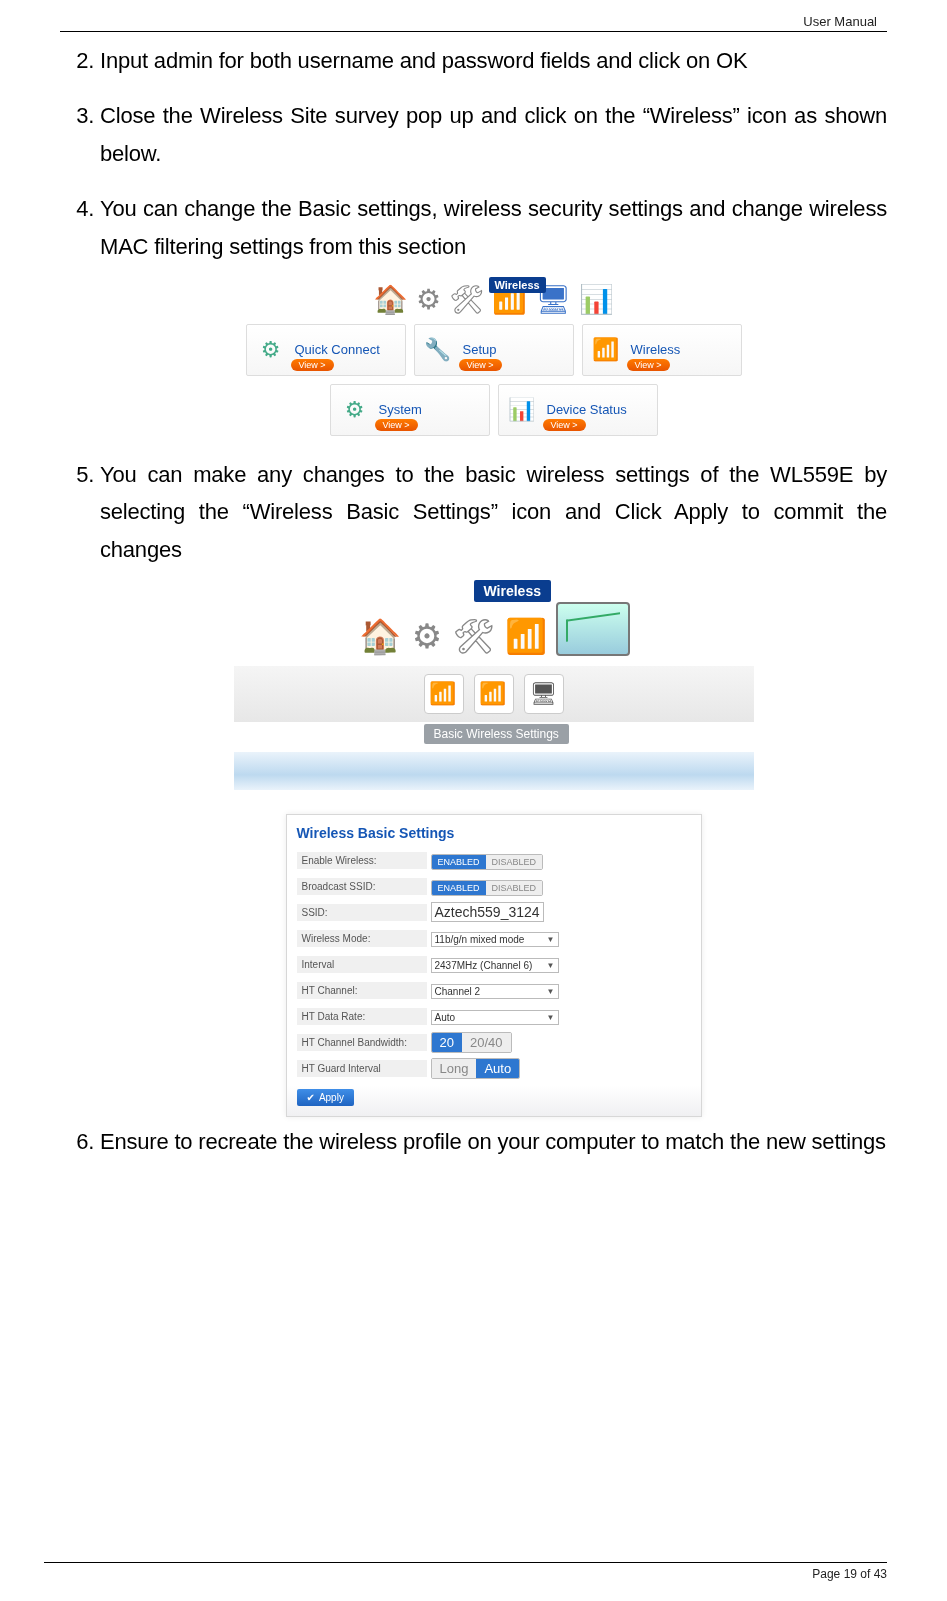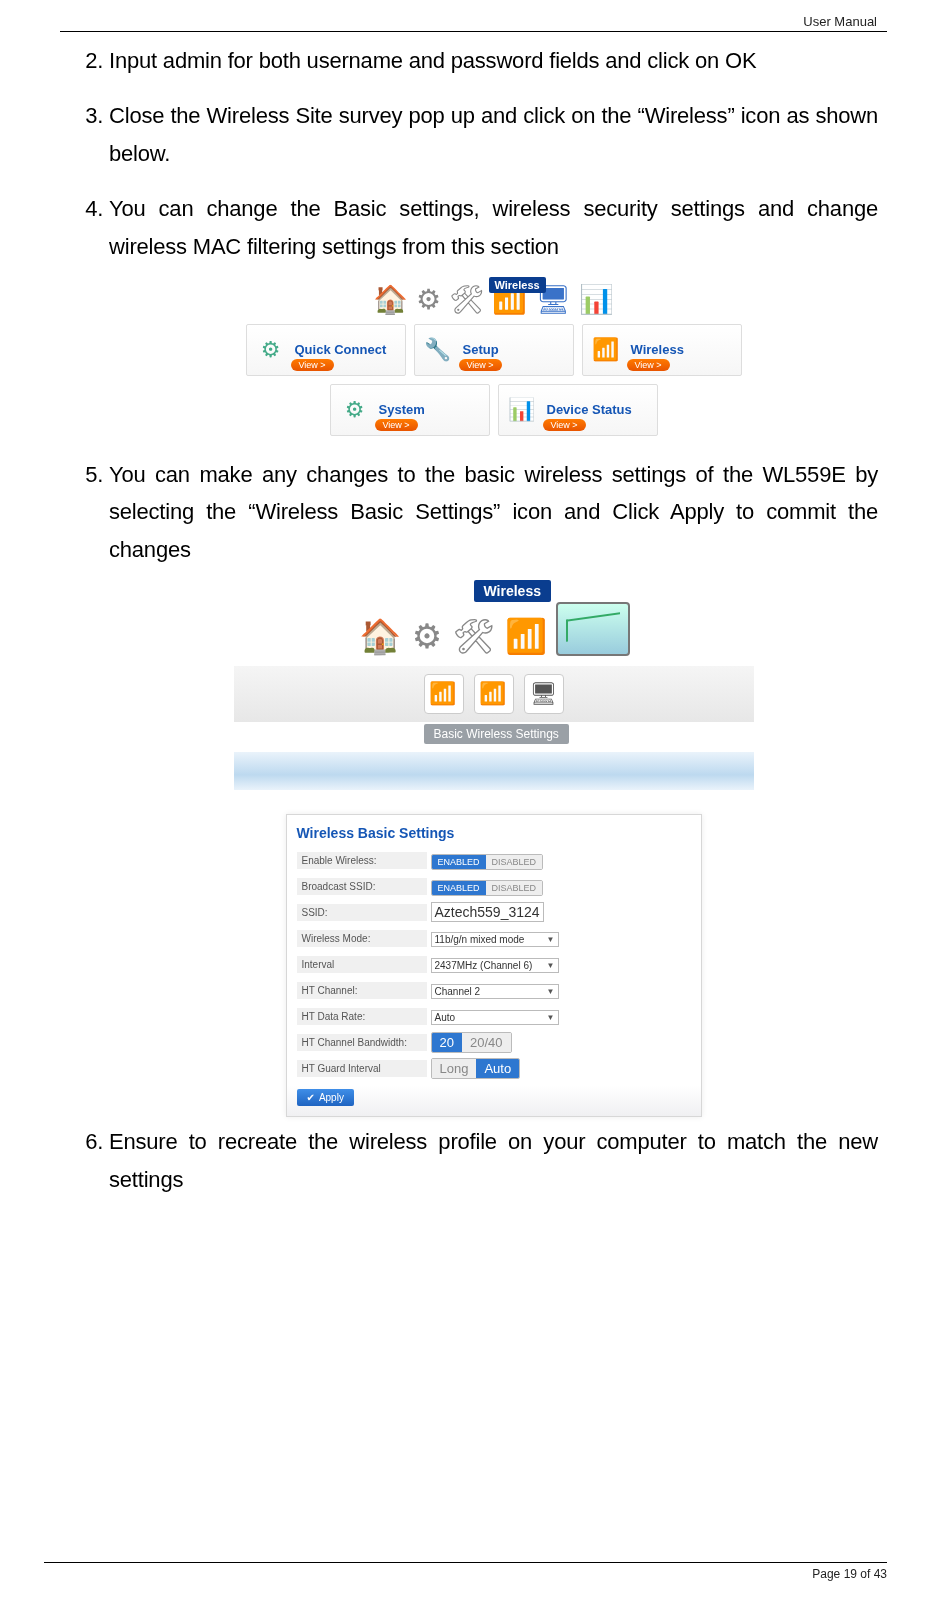--- a/index.html
+++ b/index.html
@@ -25,21 +25,21 @@
     color: #222;
   }
   .top-rule {
     border: none;
     border-top: 1px solid #000;
     margin: 2px 0 10px 0;
   }
   ol.steps {
     list-style: decimal;
     padding-left: 40px;
-    margin: 9px;
+    margin: 0;
   }
   ol.steps > li {
     font-size: 22px;
     line-height: 1.7;
     margin-bottom: 18px;
     font-weight: 500;
     text-align: justify;
     letter-spacing: -0.2px;
   }
   ol.steps > li.space-between { text-align: justify; }
@@ -103,21 +103,21 @@
   .card .ico {
     width:36px; height:36px;
     display:flex; align-items:center; justify-content:center;
     font-size:22px;
     margin-right:6px;
     color:#4a8;
   }
   .card .lbl {
     color:#1556b5;
     font-size:13px;
-    font-weight:bold;
+    font-weight:normal;
     text-align:right;
   }
   .card .viewbtn {
     position:absolute;
     left:44px; bottom:4px;
     background:linear-gradient(#ff7a00,#e85400);
     color:#fff;
     font-size:9px;
     padding:1px 8px;
     border-radius:8px;

